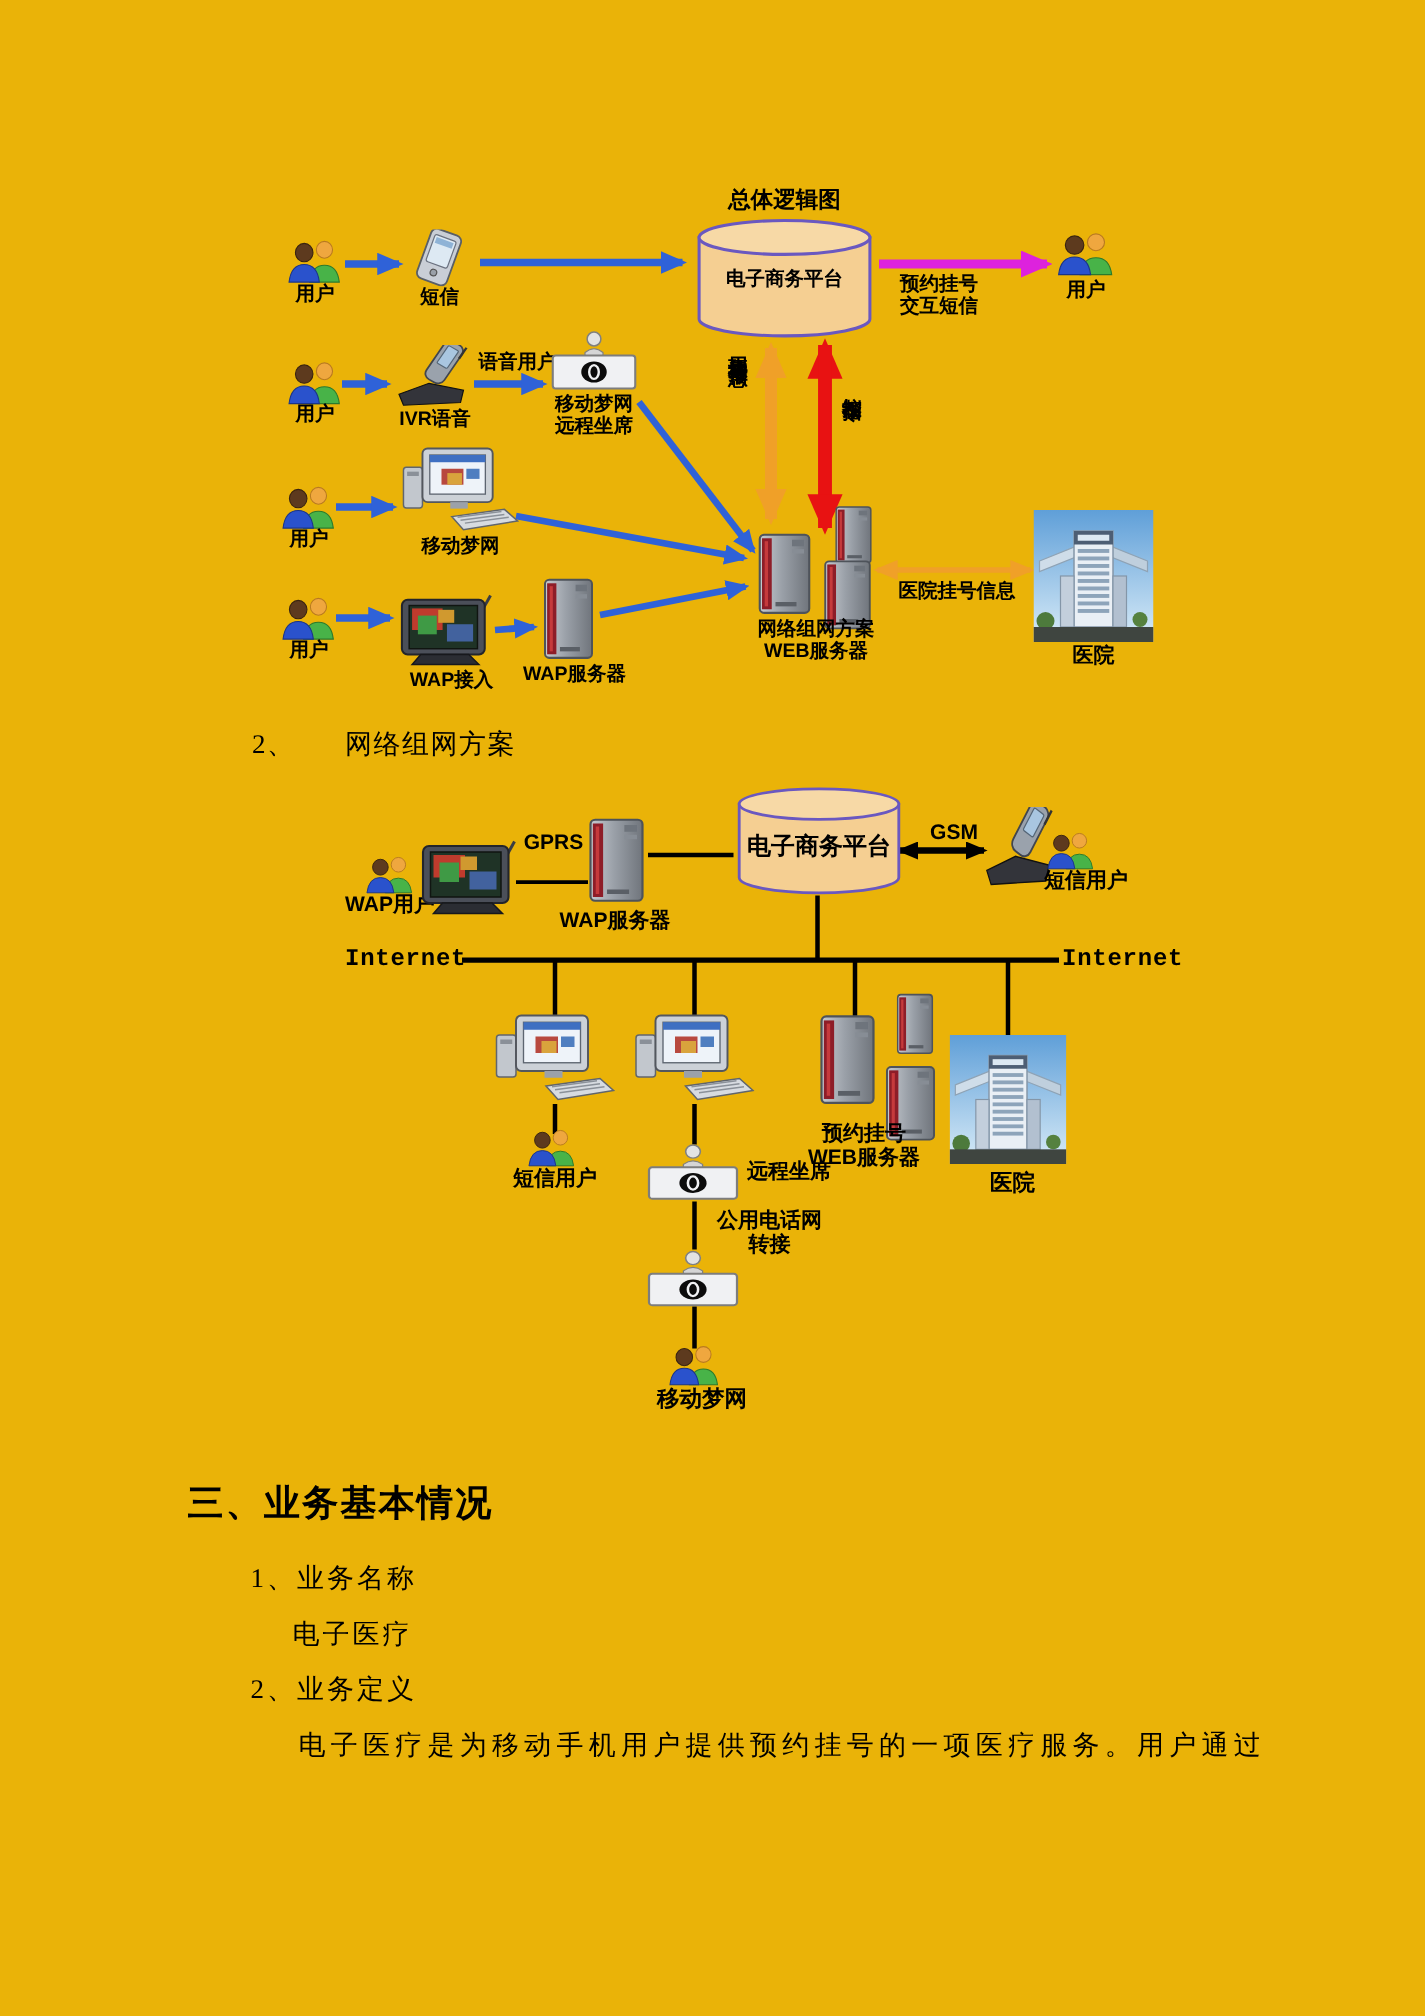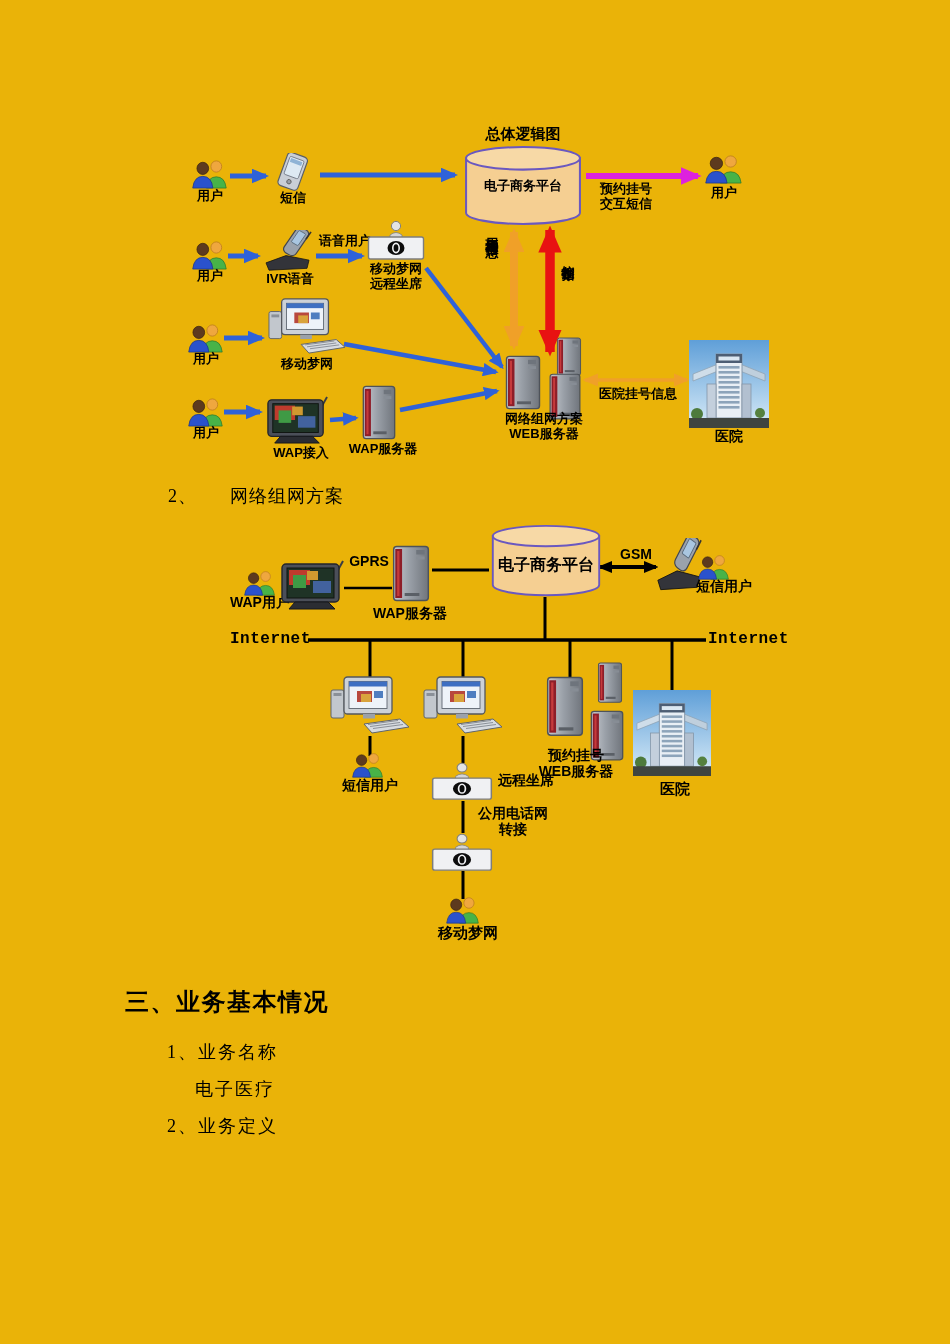--- a/index.html
+++ b/index.html
@@ -437,14 +437,15 @@
           <use href="#sym-hospital" width="100%" height="100%"></use>
         </svg>
       </div>
     <div class="lb lb3 abs" style="left:650px;top:781px;width:50px">医院</div>
   </div>
 
   <div class="h3" style="left:125px;top:986px">三、业务基本情况</div>
   <div class="ser" style="left:167px;top:1040px;letter-spacing:2px">1、业务名称</div>
   <div class="ser" style="left:195px;top:1077px;letter-spacing:2px">电子医疗</div>
   <div class="ser" style="left:167px;top:1114px;letter-spacing:2px">2、业务定义</div>
+  <div class="ser" style="left:199px;top:1151px;letter-spacing:3.5px">电子医疗是为移动手机用户提供预约挂号的一项医疗服务。用户通过</div>
 
 </div>
 
 </body></html>

